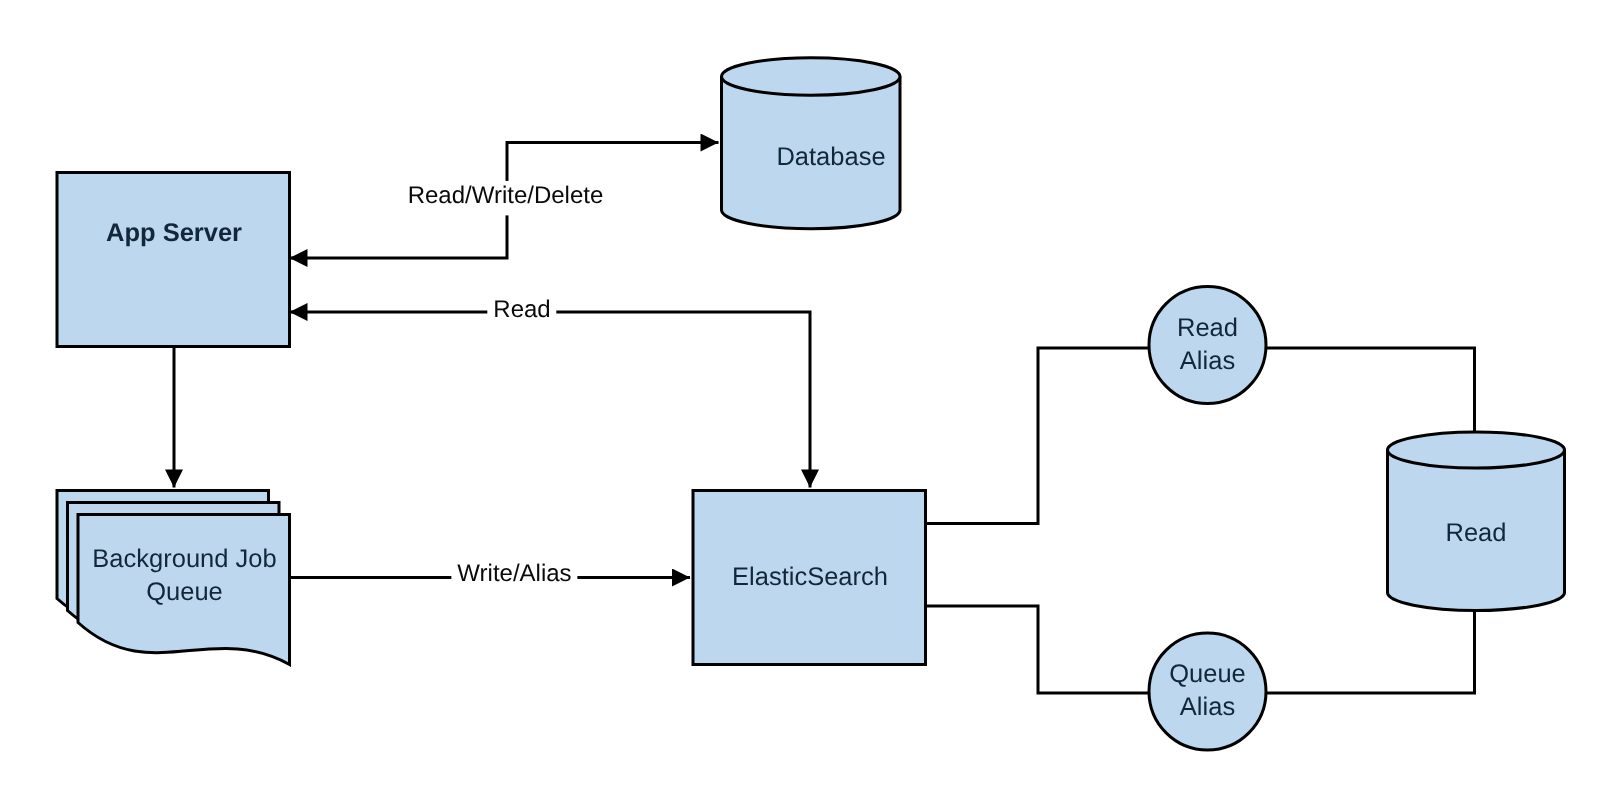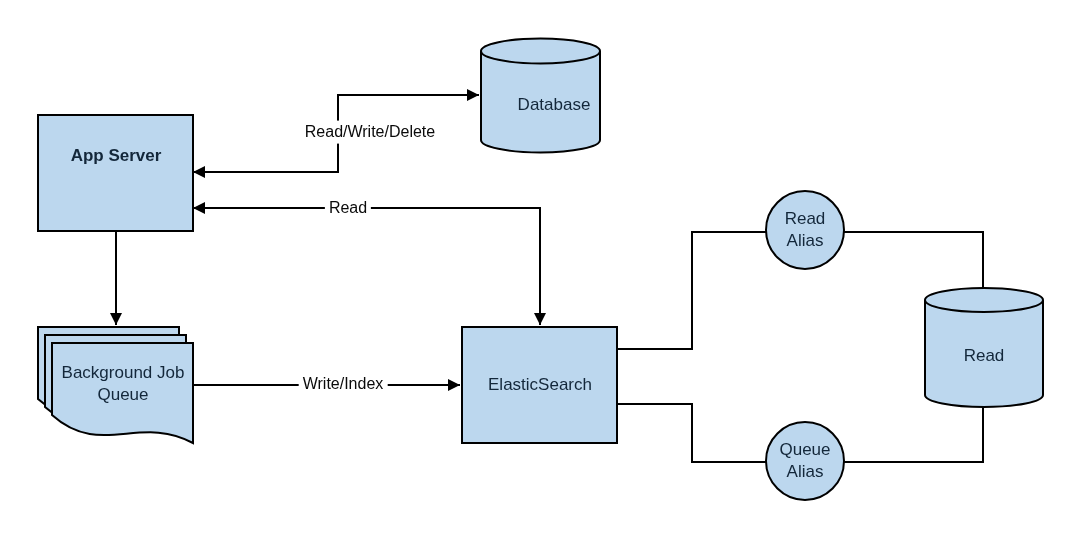--- a/index.html
+++ b/index.html
@@ -92,19 +92,19 @@
   <div class="label node-label" style="left:540px; top:385px;">ElasticSearch</div>
 
   <div class="label node-label" style="left:805px; top:230px;">Read
 Alias</div>
 
   <div class="label node-label" style="left:805px; top:461px;">Queue
 Alias</div>
 
   <div class="label node-label" style="left:984px; top:356px;">Read</div>
 
-  <div class="label edge-label" style="left:337px; top:132px;margin-left:33px;">Read/Write/Delete</div>
+  <div class="label edge-label" style="left:337px; top:132px;">Read/Write/Delete</div>
 
   <div class="label edge-label" style="left:348px; top:208px;">Read</div>
 
-  <div class="label edge-label" style="left:343px; top:384px;">Write/Index</div>
+  <div class="label edge-label" style="left:343px; top:384px;">Write/Alias</div>
 
 </div>
 
 </body></html>

